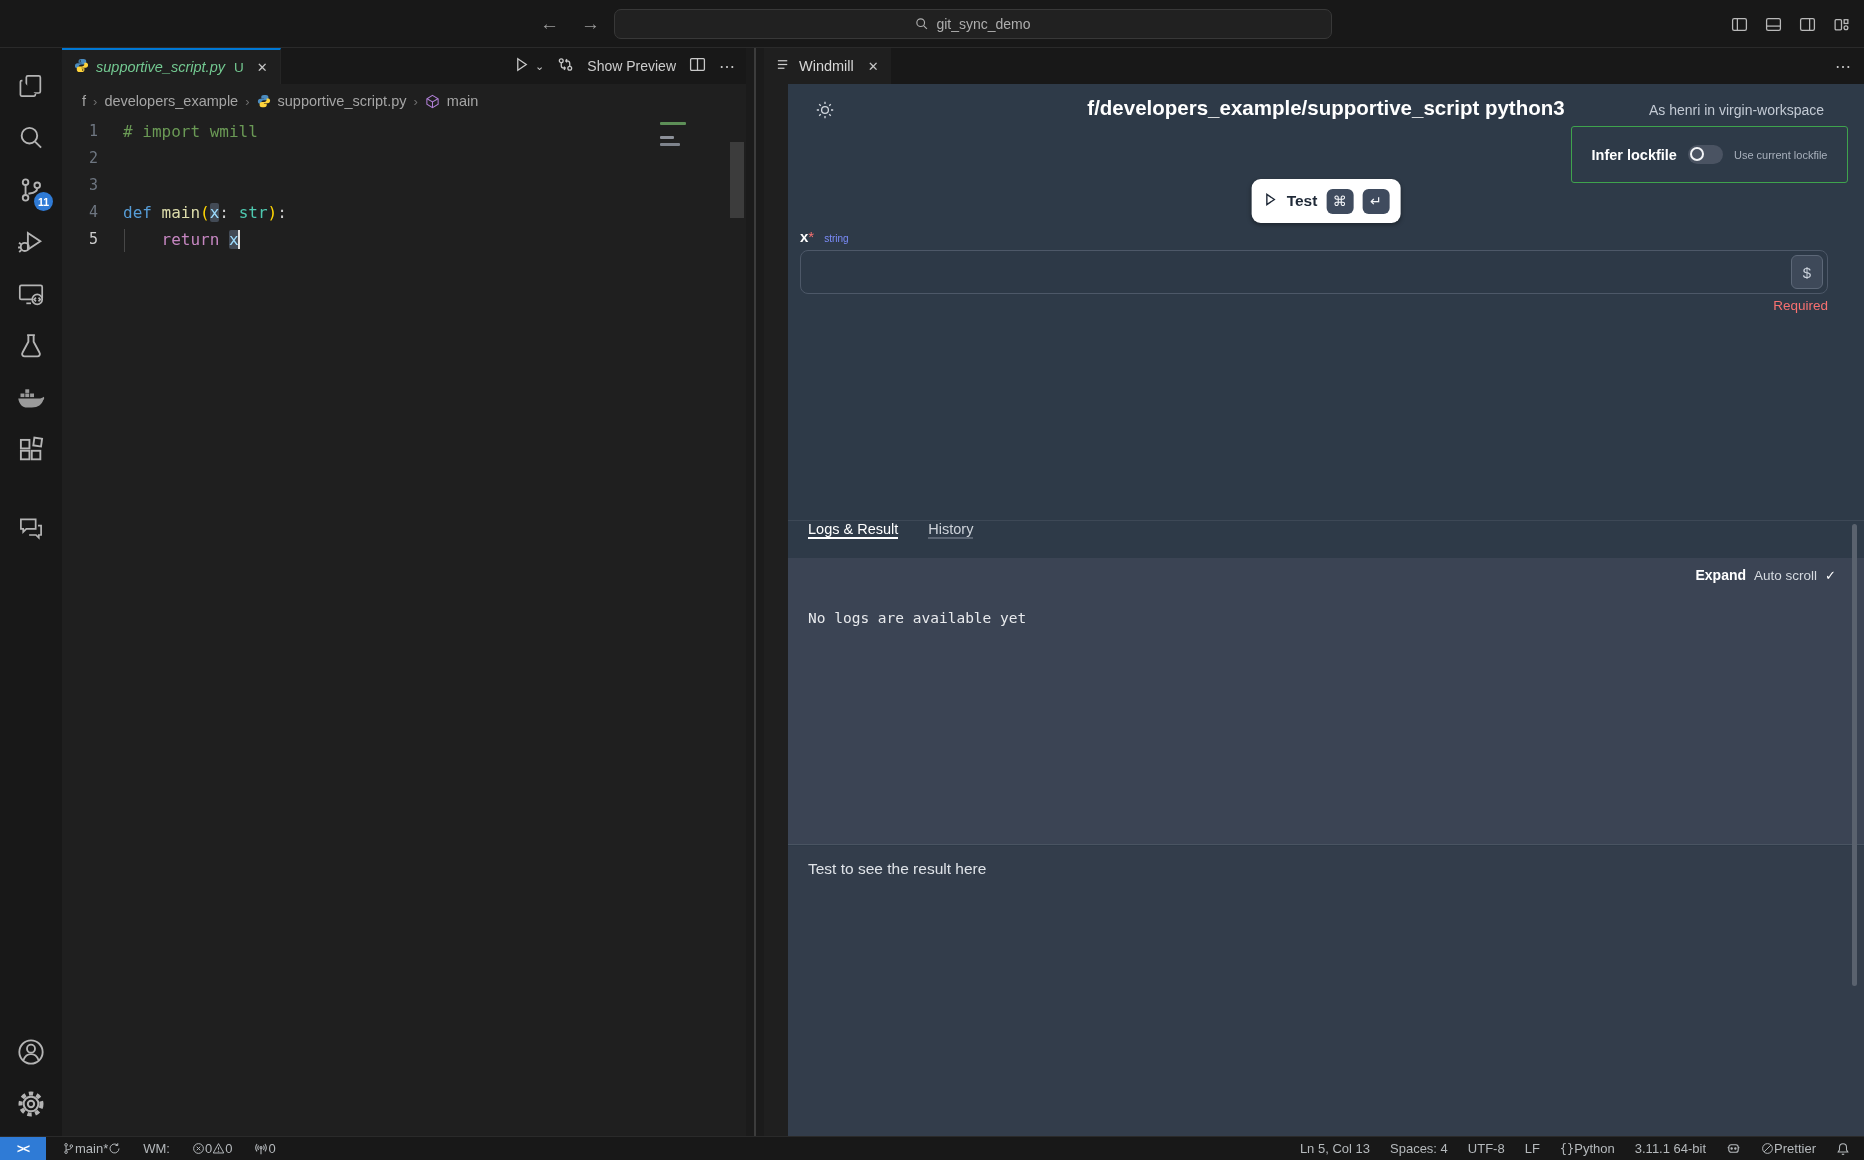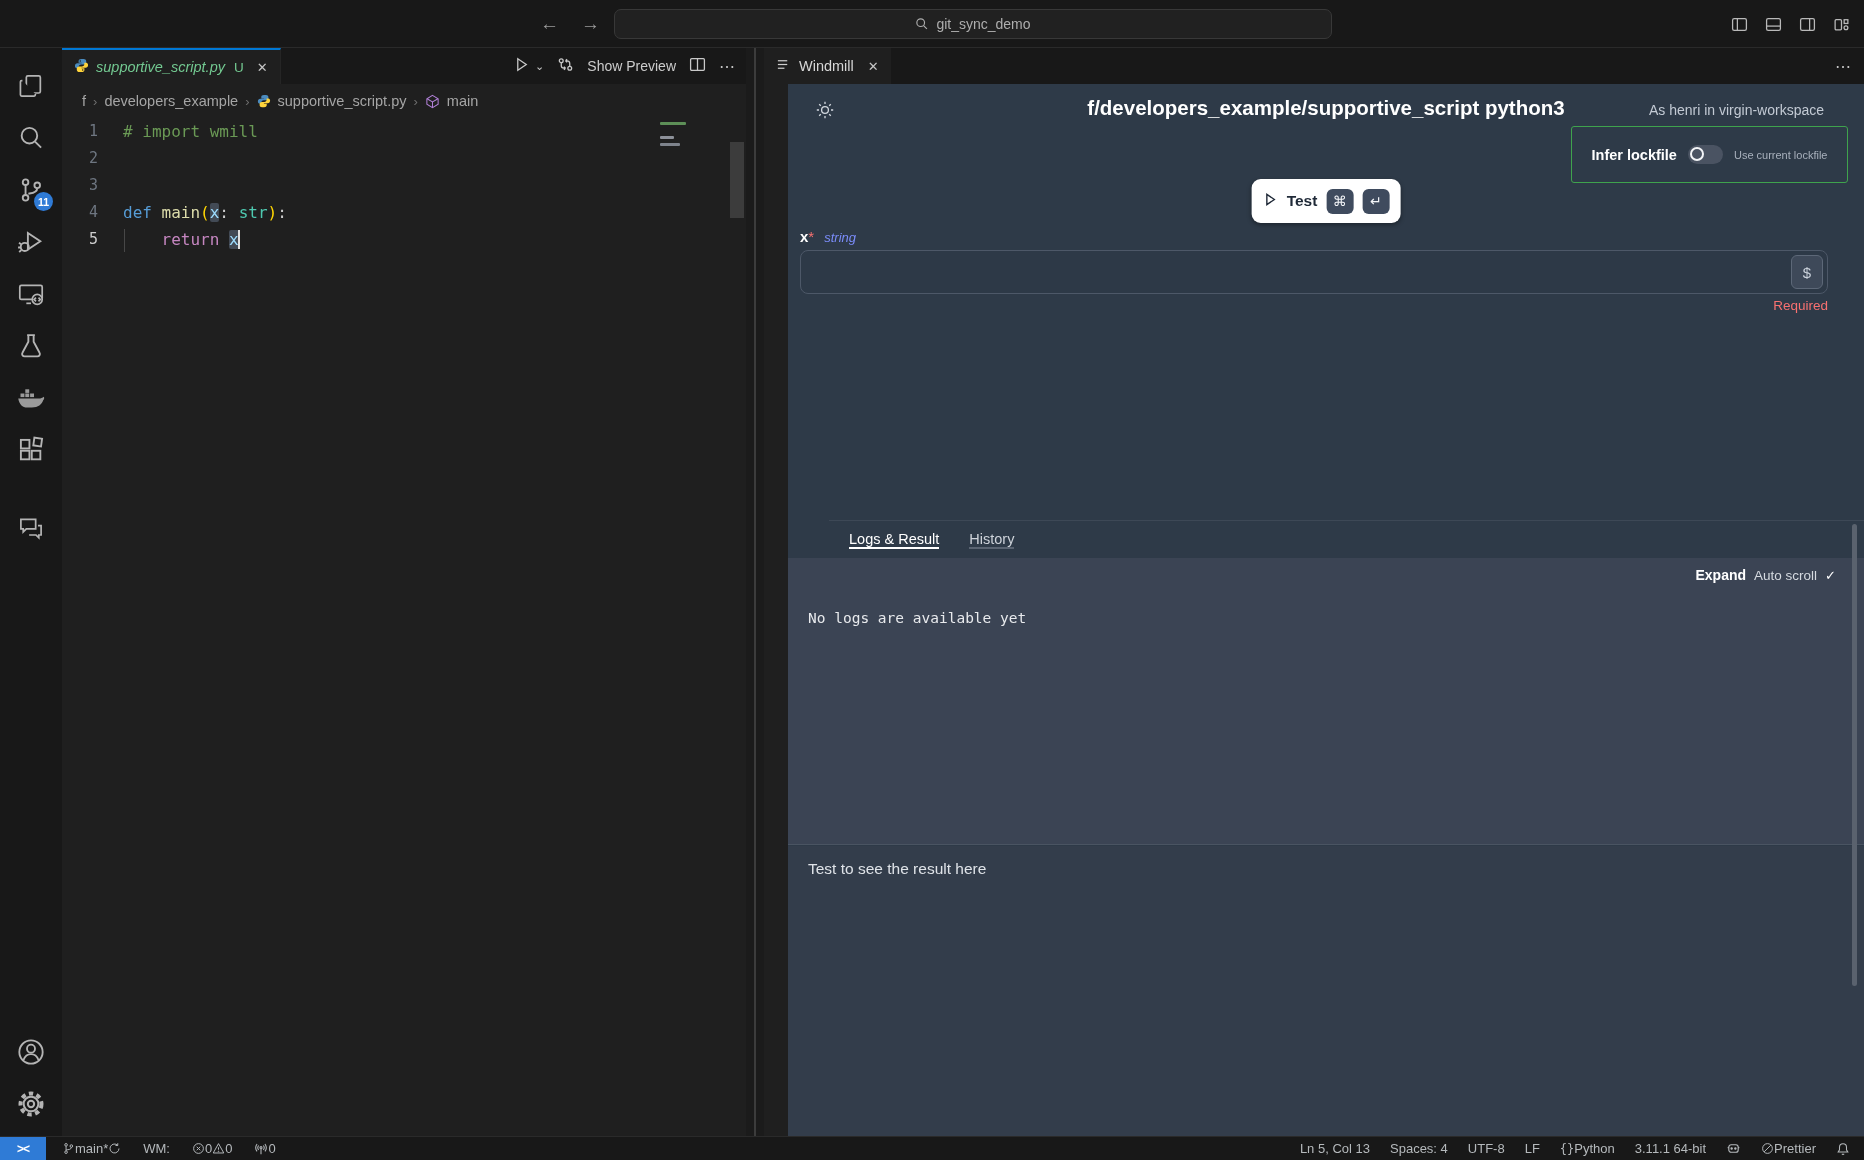--- a/index.html
+++ b/index.html
@@ -77,27 +77,27 @@
   .toggle-knob { position:absolute; left:2px; top:2px; width:14px; height:14px; border-radius:50%; border:2px solid #f2f4f7; }
 
   .test-btn { position:absolute; left:50%; top:95px; transform:translateX(-50%); height:44px; background:#ffffff; border-radius:9px; display:flex; align-items:center; gap:9px; padding:0 11px; box-shadow:0 2px 4px rgba(0,0,0,0.35); cursor:pointer; }
   .test-label { color:#1f2937; font-size:15.5px; font-weight:bold; }
   .kbd { min-width:27px; height:25px; border-radius:6px; background:#3f4b5e; color:#f3f5f8; font-size:14px; display:flex; align-items:center; justify-content:center; padding:0 4px; }
 
   .schema-form { position:absolute; left:12px; right:36px; top:144px; }
   .field-label-row { display:flex; align-items:baseline; gap:10px; font-size:15px; }
   .field-name { color:#ffffff; font-weight:bold; }
   .field-star { color:#f87171; }
-  .field-type { color:#7b8cfa; font-style:italic; font-size:13px; }
+  .field-type { color:#7b8cfa; font-size:10px; }
   .field-input-wrap { position:relative; margin-top:5px; }
   .field-input { width:100%; height:44px; background:#2d3947; border:1px solid #4d5868; border-radius:8px; color:#e8ecf1; font-size:15px; padding:0 48px 0 12px; outline:none; }
   .dollar-btn { position:absolute; right:5px; top:5px; width:32px; height:34px; background:#3e4959; border:1px solid #5d6878; border-radius:6px; color:#cbd2dc; font-size:15px; display:flex; align-items:center; justify-content:center; cursor:pointer; }
   .required-msg { text-align:right; margin-top:4px; color:#f87171; font-size:13.5px; }
 
-  .wv-tabsrow { position:absolute; left:0; right:0; top:436px; height:38px; border-top:1px solid rgba(90,100,115,0.35); display:flex; align-items:center; gap:30px; padding-left:20px;margin-left:41px; }
+  .wv-tabsrow { position:absolute; left:0; right:0; top:436px; height:38px; border-top:1px solid rgba(90,100,115,0.35); display:flex; align-items:flex-start; gap:30px; padding-left:20px; }
   .wv-tab { display:flex; align-items:center; font-size:14.5px; cursor:pointer; border-bottom:2.5px solid transparent; }
   .wv-tab.active { color:#ffffff; border-bottom-color:#ffffff; }
   .wv-tab.inactive { color:#ced3da; border-bottom-color:#5a6472; }
 
   .logs-section { position:absolute; left:0; right:0; top:474px; height:287px; background:#3b4454; border-bottom:1px solid #4a5462; }
   .logs-controls { position:absolute; top:9px; right:28px; display:flex; align-items:center; gap:8px; }
   .expand-label { font-size:14px; font-weight:bold; color:#ffffff; cursor:pointer; }
   .autoscroll-label { font-size:13.5px; color:#d5dae0; }
   .autoscroll-check { font-size:13px; color:#ffffff; }
   .logs-empty { position:absolute; top:52px; left:20px; font-family:"DejaVu Sans Mono", monospace; font-size:14.5px; color:#e8eaed; }

